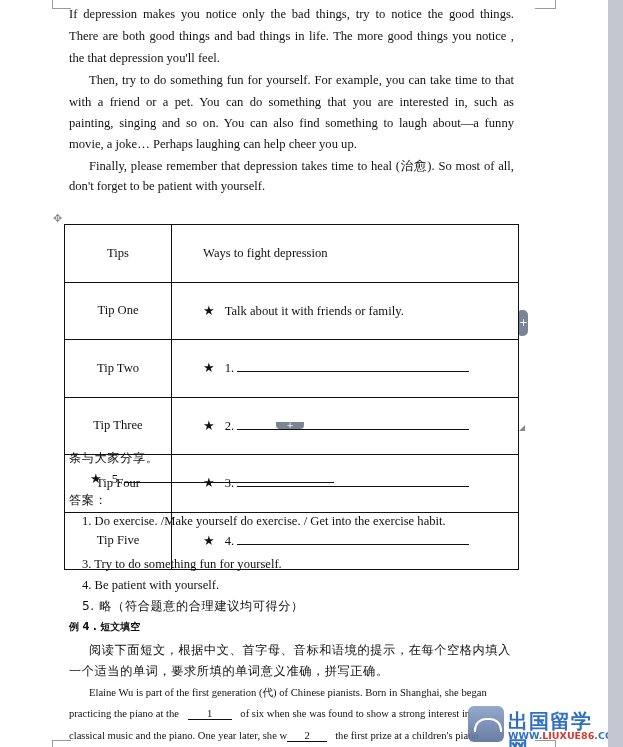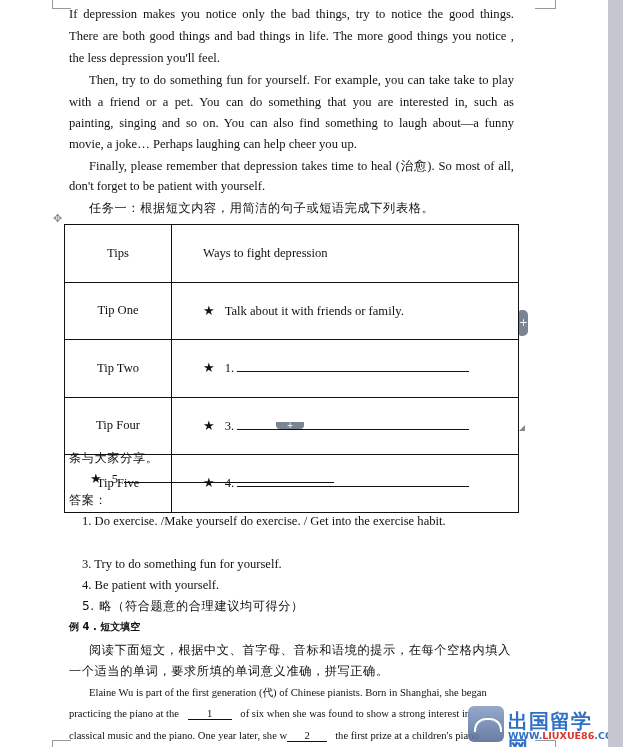--- a/index.html
+++ b/index.html
@@ -44,48 +44,53 @@
 <body>
 
 <div class="page">
   <div class="corner-mark cm-tl"></div>
   <div class="corner-mark cm-tr"></div>
   <div class="corner-mark cm-bl"></div>
   <div class="corner-mark cm-br"></div>
 
   <div class="line just" style="top:7px">If depression makes you notice only the bad things, try to notice the good things.</div>
   <div class="line just" style="top:29px">There are both good things and bad things in life. The more good things you notice ,</div>
-  <div class="line" style="top:51px">the less depression you'll feel.</div>
-  <div class="line just indent" style="top:73px">Then, try to do something fun for yourself. For example, you can take take to play</div>
+  <div class="line" style="top:51px">the that depression you'll feel.</div>
+  <div class="line just indent" style="top:73px">Then, try to do something fun for yourself. For example, you can take time to that</div>
   <div class="line just" style="top:95px">with a friend or a pet. You can do something that you are interested in, such as</div>
   <div class="line just" style="top:116px">painting, singing and so on. You can also find something to laugh about—a funny</div>
   <div class="line" style="top:137px">movie, a joke… Perhaps laughing can help cheer you up.</div>
   <div class="line just indent" style="top:158px">Finally, please remember that depression takes time to heal (治愈). So most of all,</div>
   <div class="line" style="top:179px">don't forget to be patient with yourself.</div>
 
-  <div class="line cn indent" style="top:200px">任务一：根据短文内容，用简洁的句子或短语完成下列表格。</div>
 
   <span class="move-handle">✥</span>
 
   <table class="tips">
     <tbody>
         <tr>
       <td class="c1">Tips</td>
       <td class="c2">Ways to fight depression</td>
     </tr>
     <tr>
       <td class="c1">Tip One</td>
       <td class="c2">
         <span class="star">★</span><span>Talk about it with friends or family.</span>
       </td>
     </tr>
     <tr>
       <td class="c1">Tip Two</td>
       <td class="c2">
         <span class="star">★</span><span>1.</span><span class="blank"></span>
+      </td>
+    </tr>
+    <tr>
+      <td class="c1">Tip Three</td>
+      <td class="c2">
+        <span class="star">★</span><span>2.</span><span class="blank"></span>
       </td>
     </tr>
     <tr>
       <td class="c1">Tip Four</td>
       <td class="c2">
         <span class="star">★</span><span>3.</span><span class="blank"></span>
       </td>
     </tr>
     <tr>
       <td class="c1">Tip Five</td>

